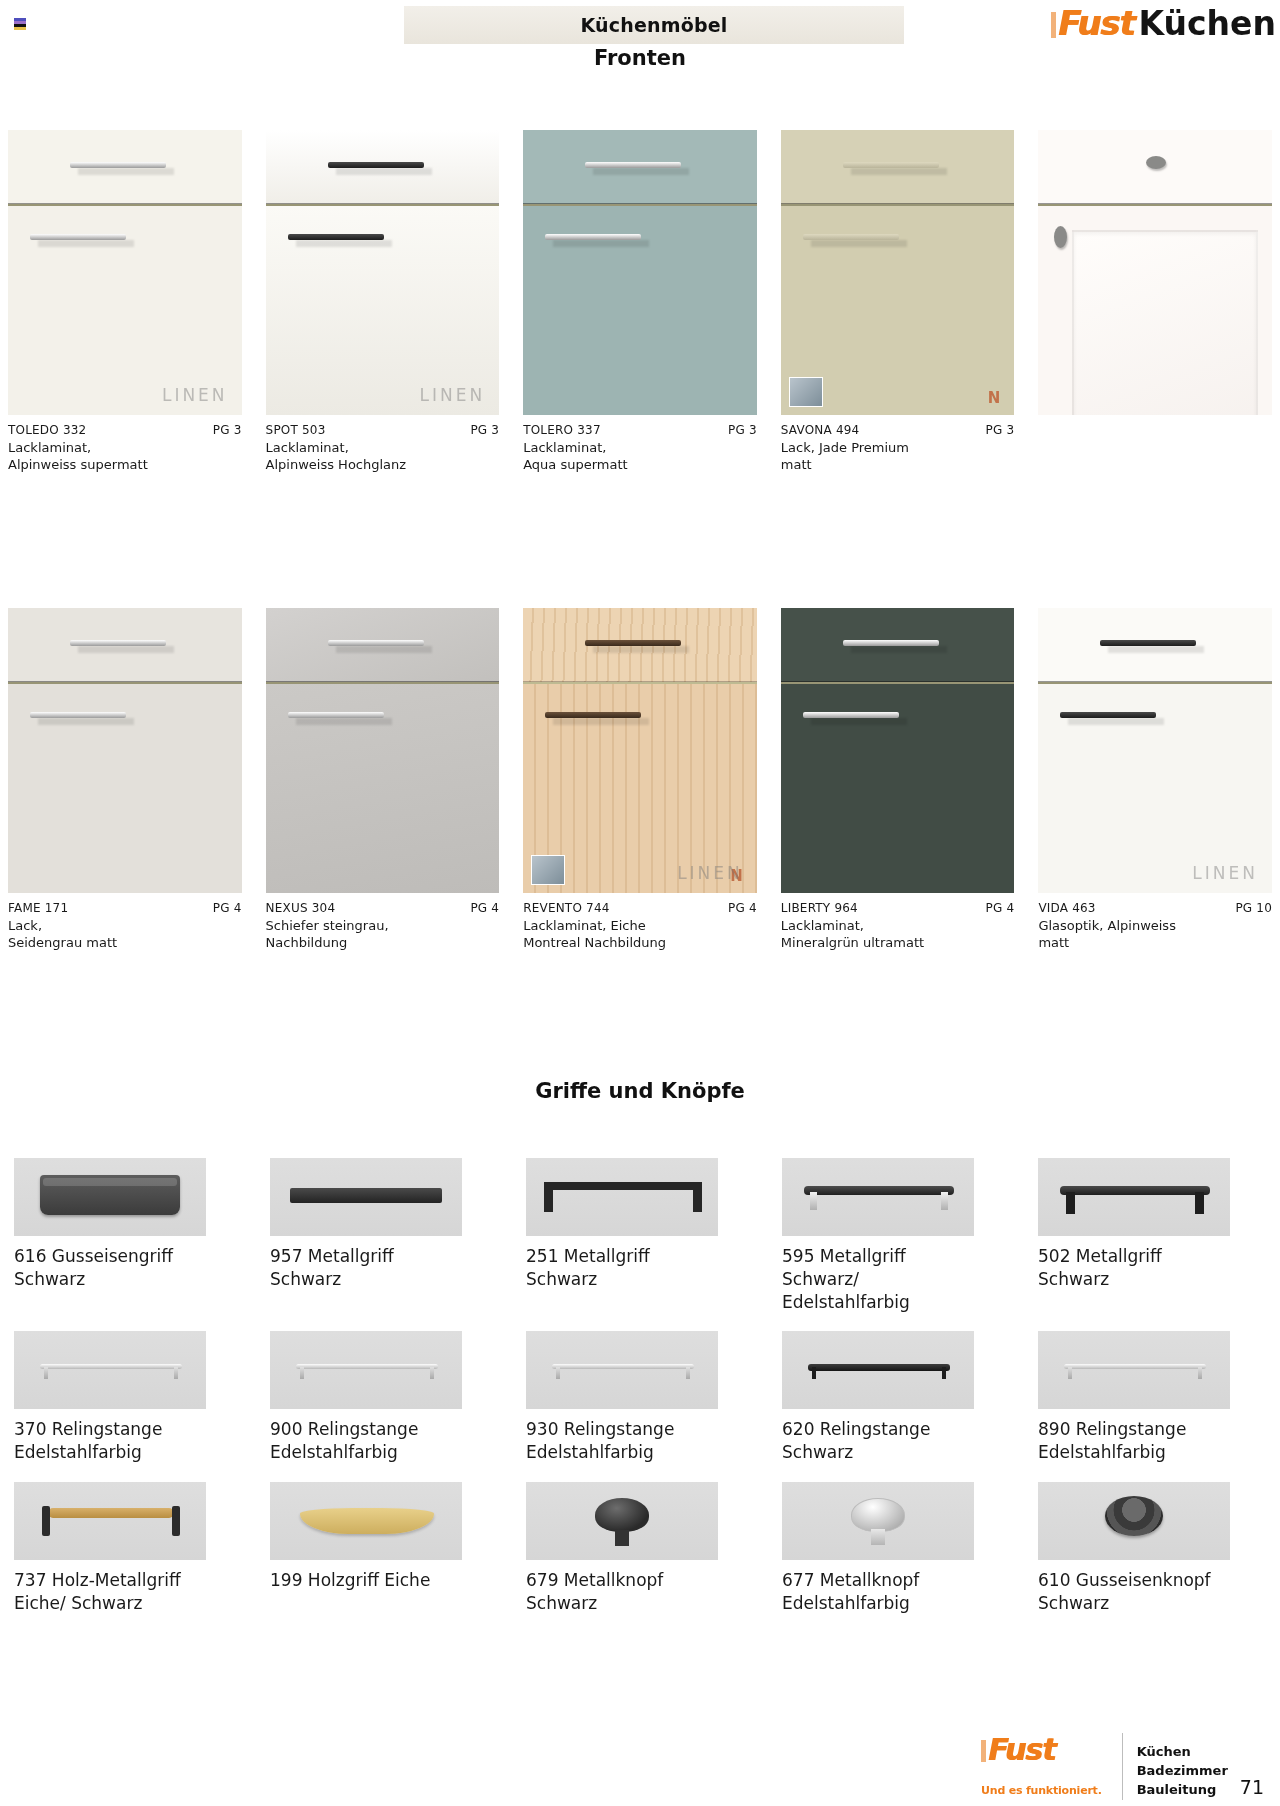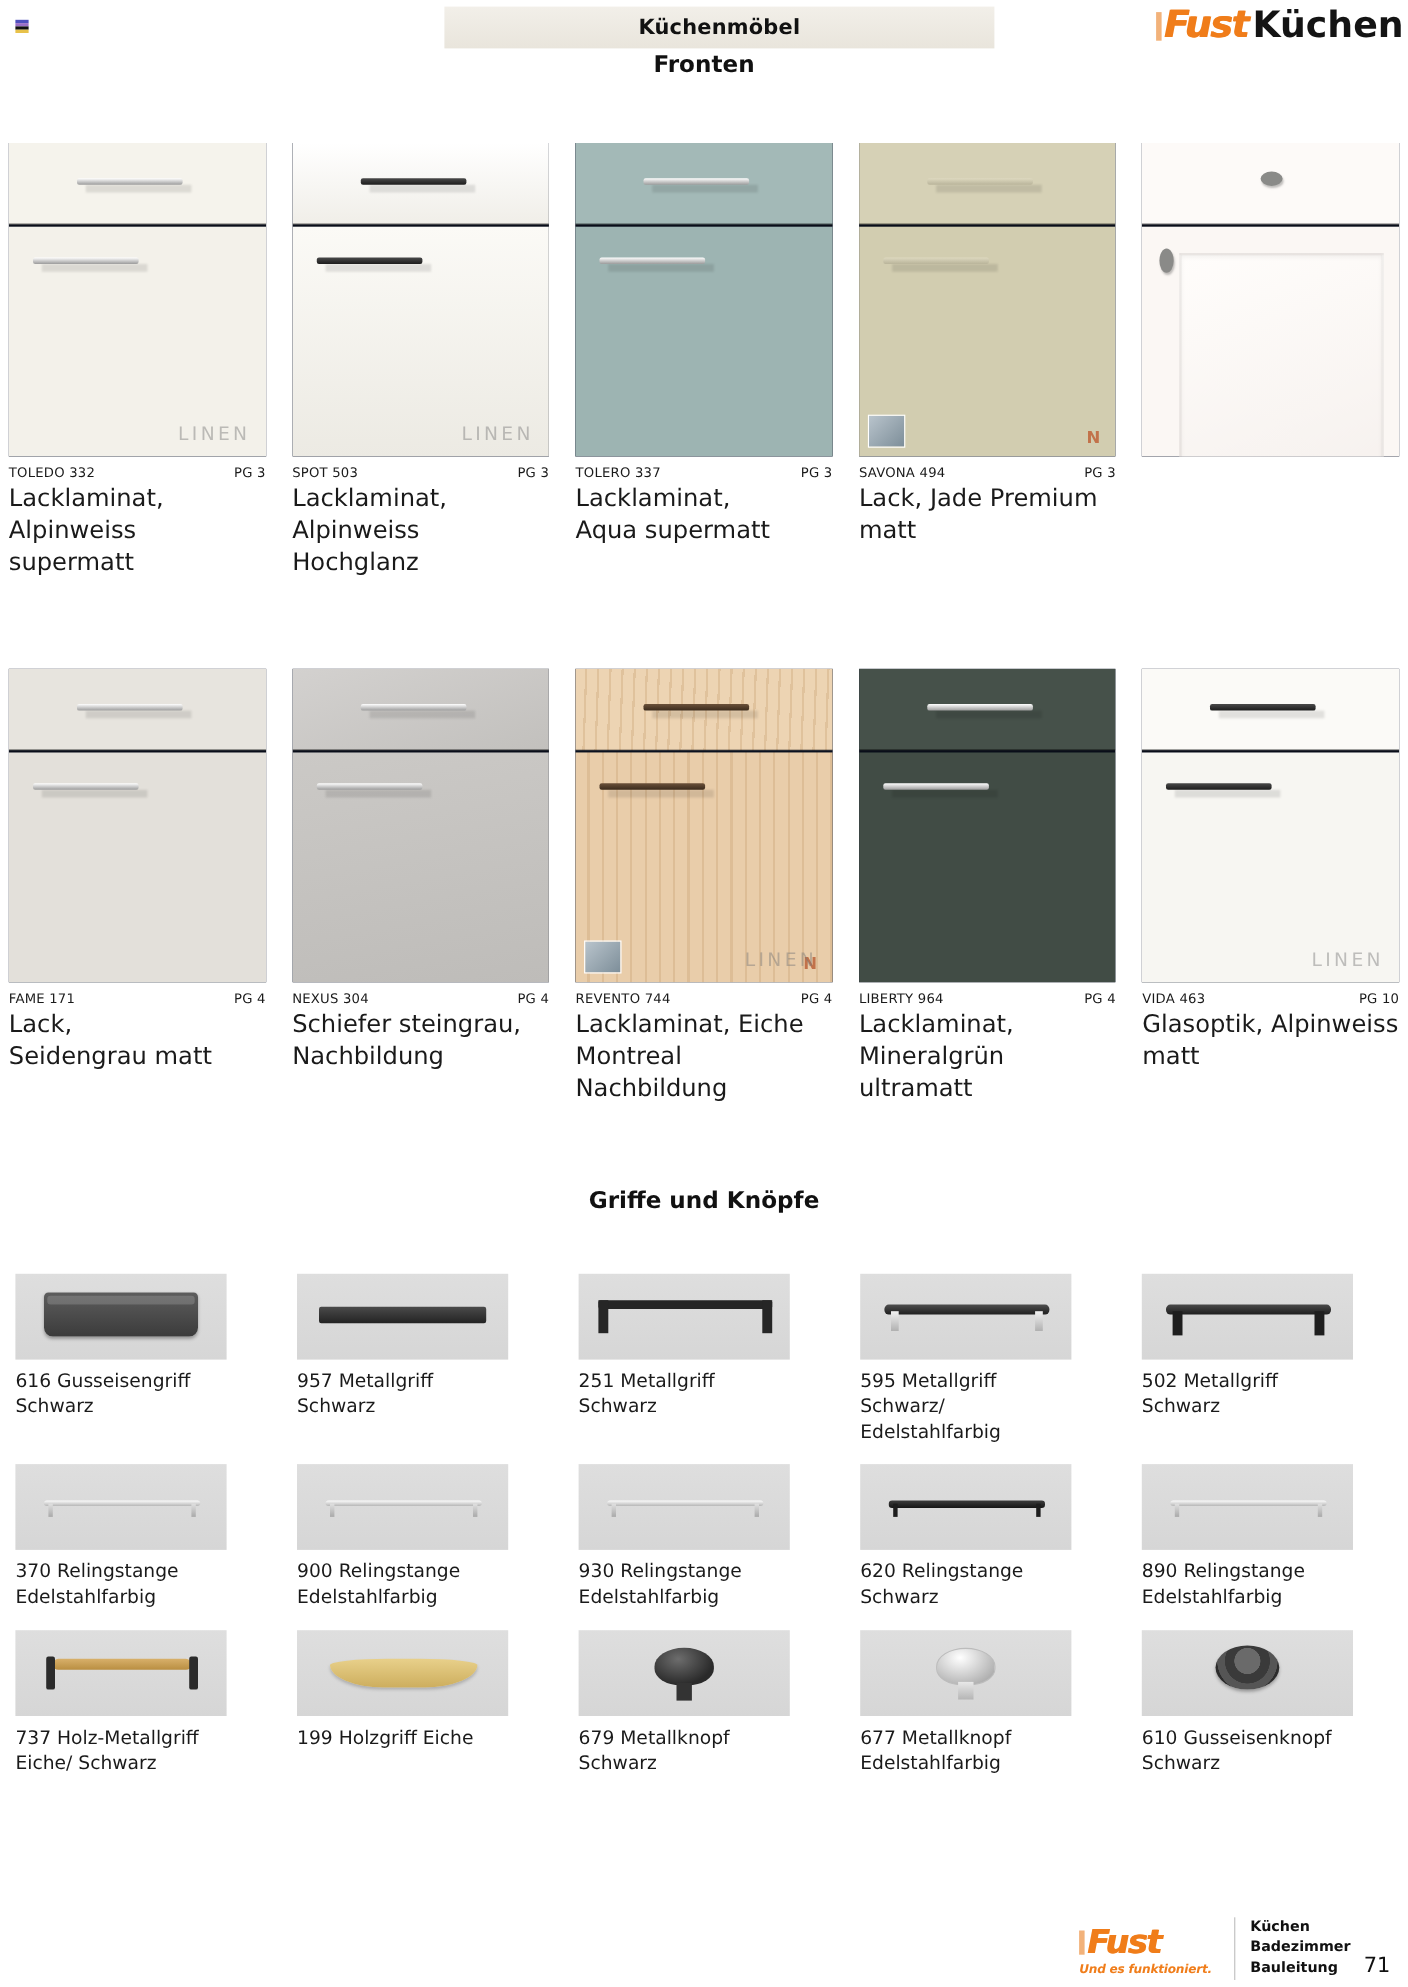--- a/index.html
+++ b/index.html
@@ -42,21 +42,21 @@
 
   
   .fronts { position:absolute; left:8px; top:130px; width:1264px;
             display:grid; grid-template-columns:repeat(5,1fr); column-gap:24px; }
   .fronts.row2 { top: 608px; }
 
   .front-cell { width: 100%; }
 
   .door {
     position: relative; width: 100%; height: 285px;
-    background: #0f172a; overflow: hidden;
+    background: #fef9c3; overflow: hidden;
   }
   .door .drawer { position:absolute; left:0; right:0; top:0; height: 74px; }
   .door .panel  { position:absolute; left:0; right:0; top:76px; bottom:0; }
   .door .gap { position:absolute; left:0; right:0; top:73px; height:3px; background: rgba(0,0,0,.45); }
 
   
   .h-bar {
     position:absolute; height:6px; border-radius:2px;
   }
   .h-shadow { position:absolute; height:7px; background: rgba(0,0,0,.10); filter: blur(1px); }
@@ -72,21 +72,21 @@
      color:#c2724a; font-weight:700;}
 
   .knob { position:absolute; border-radius:50%; background:#8a8a88;
           box-shadow: 1px 2px 2px rgba(0,0,0,.25); }
 
   .front-label { margin-top: 8px; line-height: 1.32; }
   .front-label .l1 { display:flex; justify-content:space-between; align-items:flex-end;
                      font-size: 12px; letter-spacing:.2px; }
   .front-label .name { font-weight:400; }
   .front-label .pg   { font-weight:400; padding-left:8px; white-space:nowrap; }
-  .front-label .desc { font-size: 22px; font-weight: 400; }
+  .front-label .desc { font-size: 13px; font-weight: 400; }
 
   
   .handles { position:absolute; left:14px; top:1158px; width:1252px;
              display:grid; grid-template-columns: repeat(5, 1fr); column-gap: 28px; row-gap: 0; }
   .handle-cell { width: 100%; margin-bottom: 18px; }
   .handle-img {
     position:relative; width: 192px; height: 78px;
     background: linear-gradient(#dedede,#d6d6d6);
     overflow:hidden;
   }
@@ -142,21 +142,21 @@
 
   
   .footer { position:absolute; right: 16px; bottom: 6px; display:flex; align-items:flex-end; gap:12px;}
   .footer-logo { background:#ffffff; padding: 2px 6px 3px; }
   .footer-logo .fust {
     font-size: 30px; font-weight: 800; font-style: italic; color:#f07d1a; line-height:1;
     letter-spacing:-1px; text-shadow: 1px 0 0 #f07d1a;
   }
   .footer-logo .fust::before{content:""; display:inline-block; width:5px; height:22px;
     background:#f2b27a; margin-right:2px; vertical-align:-2px;}
-  .footer-logo .slogan { font-size: 11px; font-weight:800; font-style:italic; color:#f07d1a; margin-top:3px;
+  .footer-logo .slogan { font-size: 11px; font-weight:800; color:#f07d1a; margin-top:19px;
     letter-spacing:-.2px;}
   .footer-divider { width:1px; align-self:stretch; background:#bdbdbd; margin:0 2px;}
   .footer-list { font-size: 13px; font-weight: 700; line-height: 1.45; color:#111; }
   .page-no { font-size: 19px; color:#111; padding-bottom:2px; }
 </style>
 </head>
 <body>
 
 <div class="reg-mark">
   <i style="background:#4f4fbd"></i>

